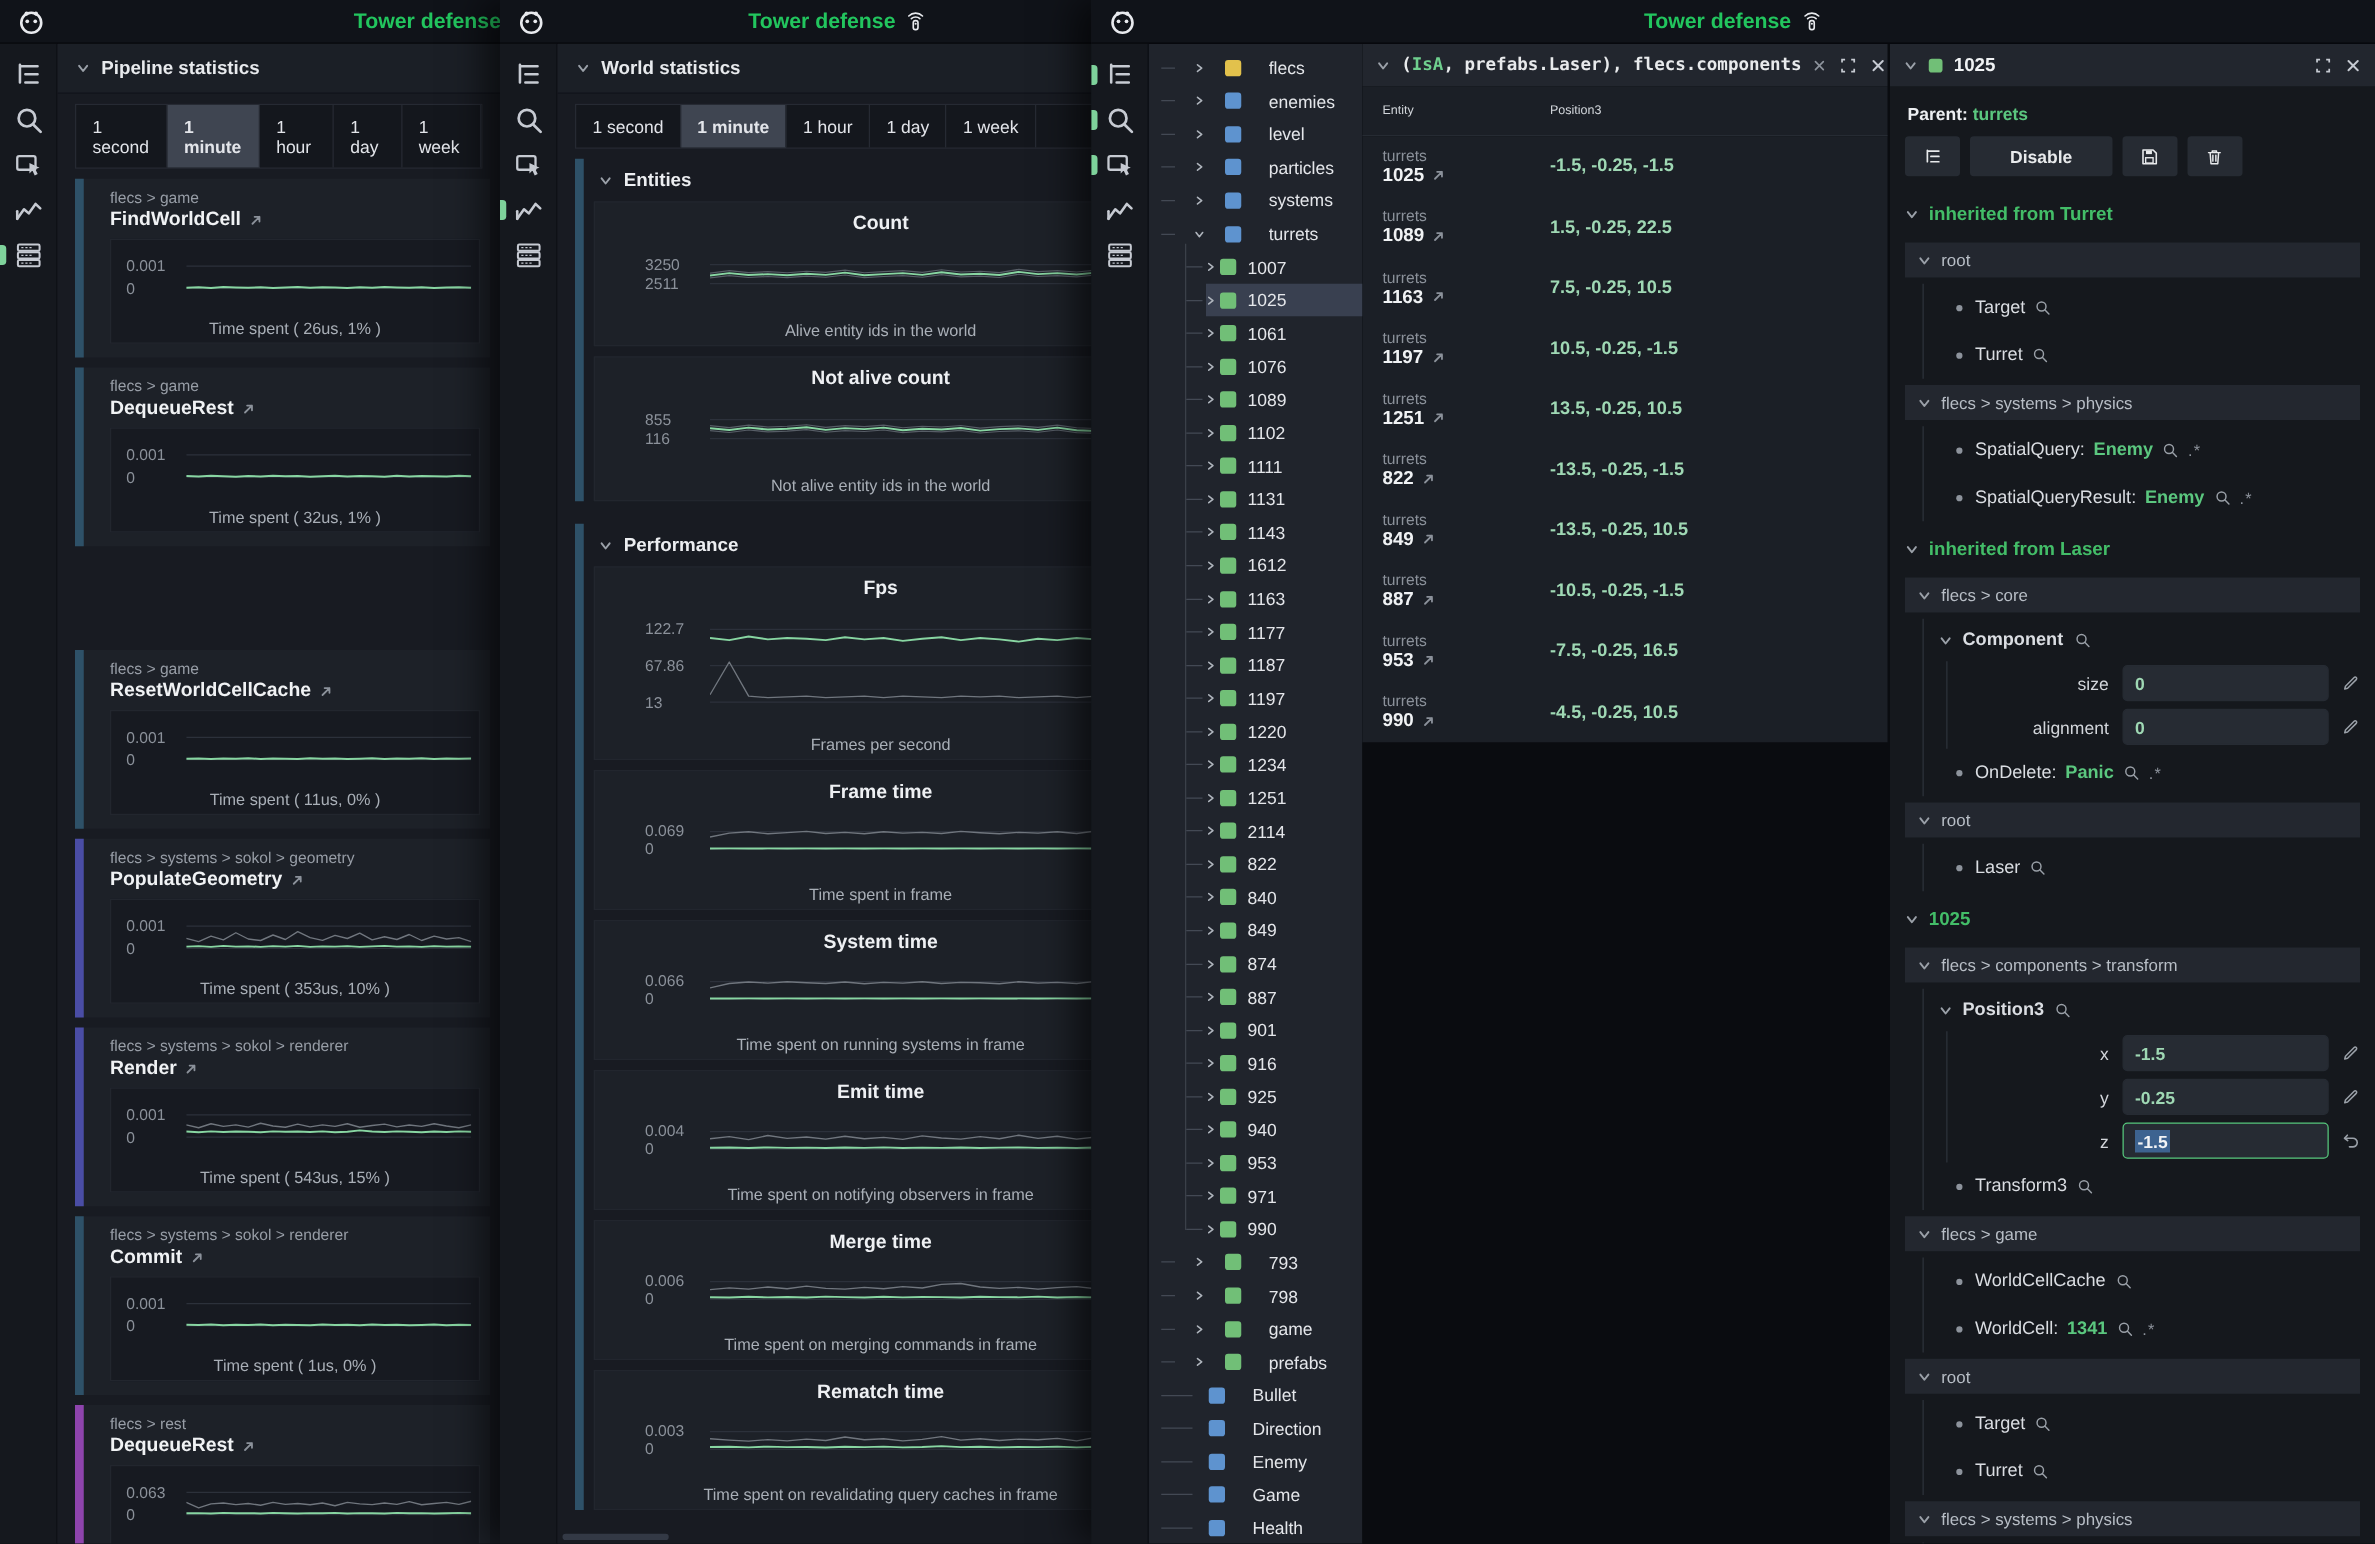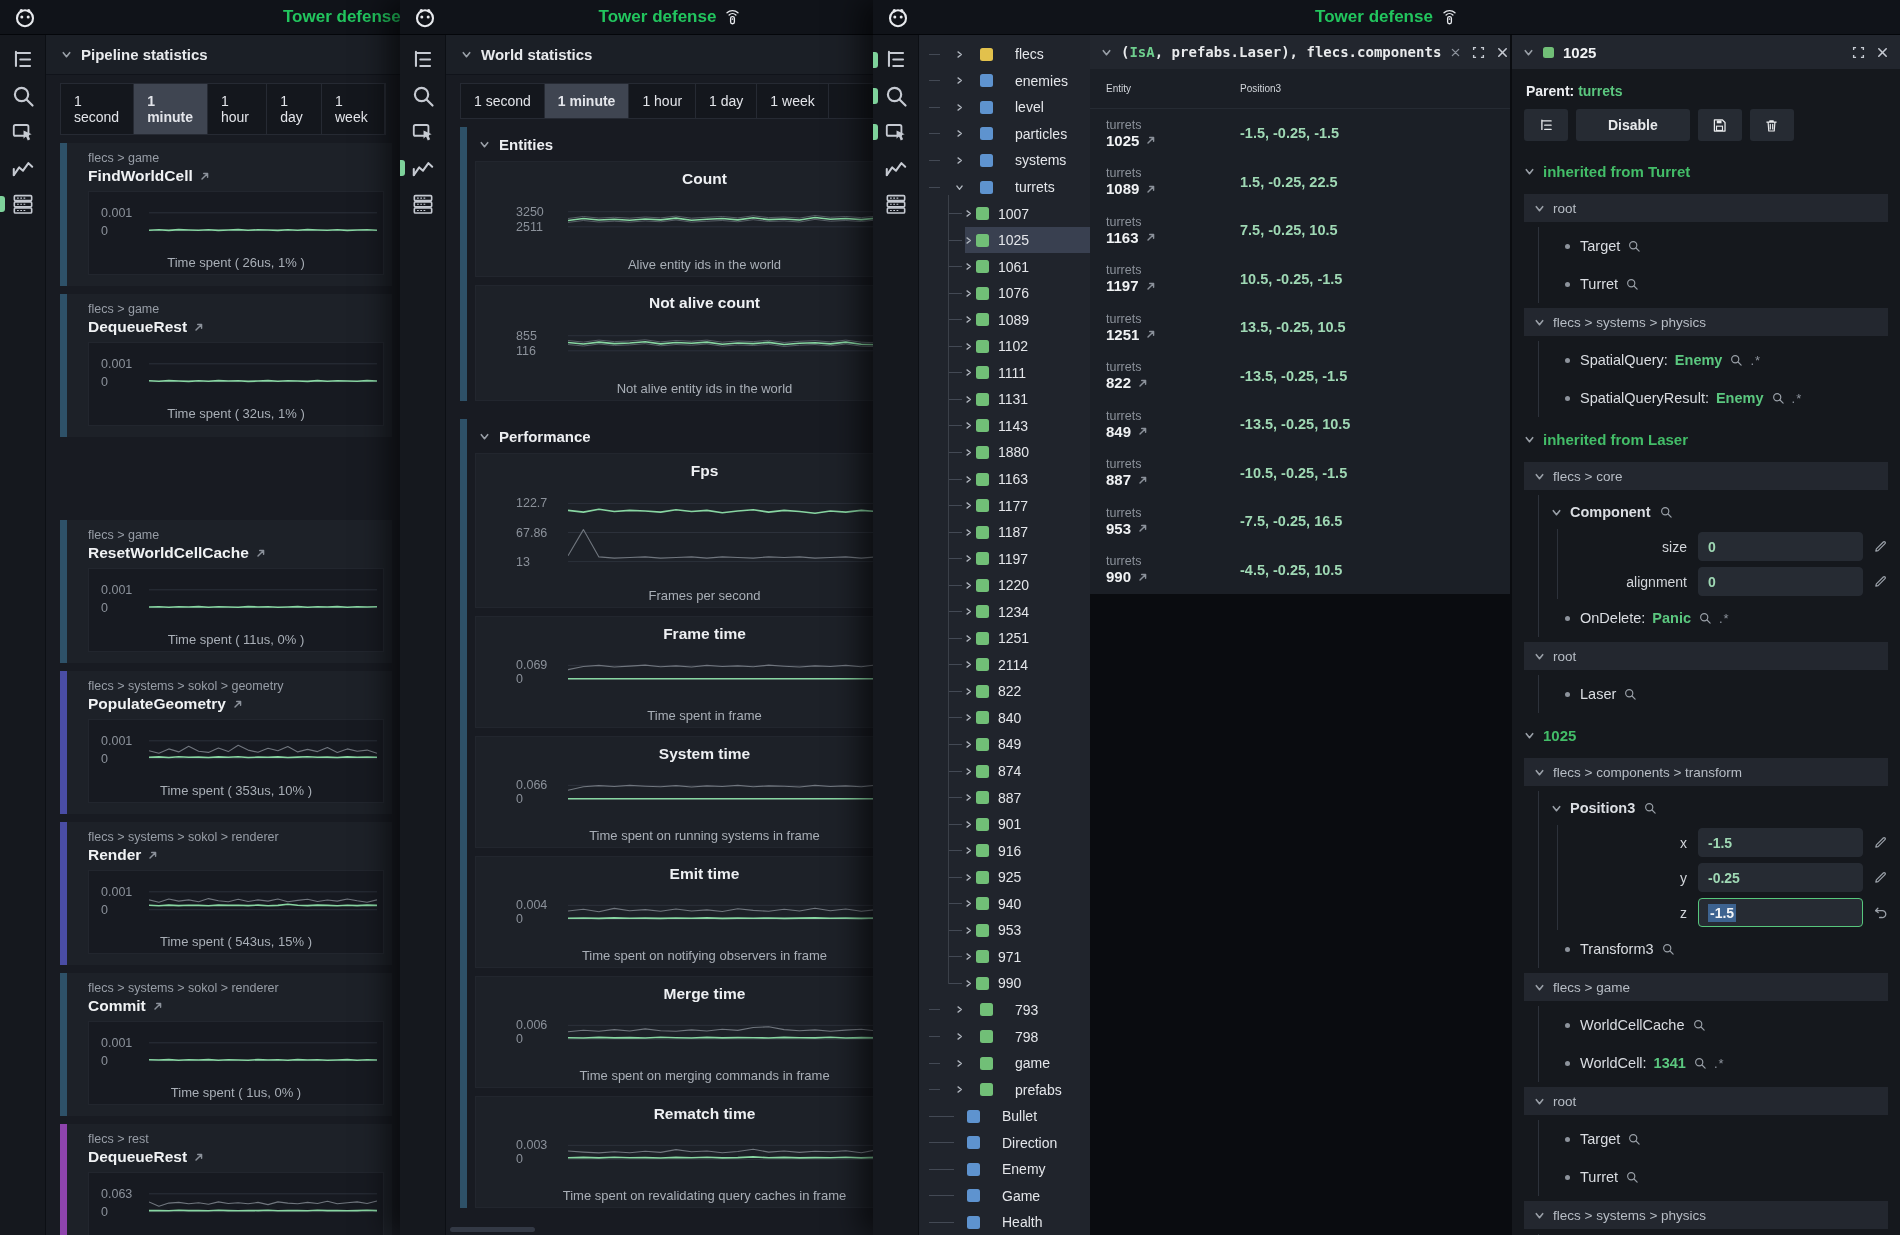--- a/index.html
+++ b/index.html
@@ -756,21 +756,21 @@
               <span>1143</span>
             </div>
             <div class="trow d1">
               <span class="tdash child"></span>
               <span class="tchev">
                 <svg viewBox="0 0 12 12">
                   <path d="M4 2.5 L8.5 6 L4 9.5" fill="none" stroke="currentColor" stroke-width="1.7" stroke-linecap="round" stroke-linejoin="round"></path>
                 </svg>
               </span>
               <span class="sq g"></span>
-              <span>1880</span>
+              <span>1612</span>
             </div>
             <div class="trow d1">
               <span class="tdash child"></span>
               <span class="tchev">
                 <svg viewBox="0 0 12 12">
                   <path d="M4 2.5 L8.5 6 L4 9.5" fill="none" stroke="currentColor" stroke-width="1.7" stroke-linecap="round" stroke-linejoin="round"></path>
                 </svg>
               </span>
               <span class="sq g"></span>
               <span>1163</span>

